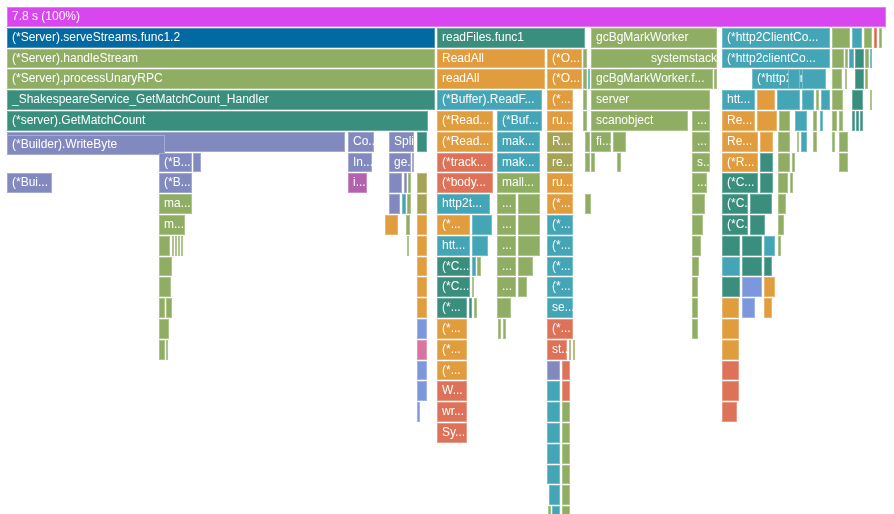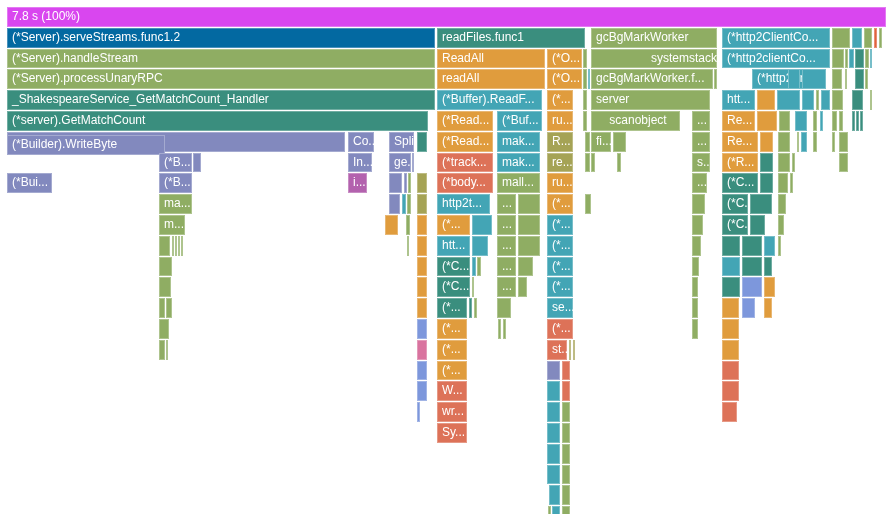--- a/index.html
+++ b/index.html
@@ -63,21 +63,21 @@
     <div class="cell nolabel" style="left: 816px; top: 90.2px; width: 3px; background: rgb(143, 173, 99);"></div>
     <div class="cell nolabel" style="left: 821px; top: 90.2px; width: 9px; background: rgb(67, 165, 181);"></div>
     <div class="cell nolabel" style="left: 832px; top: 90.2px; width: 11px; background: rgb(143, 173, 99);"></div>
     <div class="cell nolabel" style="left: 852px; top: 90.2px; width: 11px; background: rgb(58, 142, 126);"></div>
     <div class="cell nolabel" style="left: 870px; top: 90.2px; width: 2px; background: rgb(143, 173, 99);"></div>
     <div class="cell" style="left: 7px; top: 111px; width: 421px; background: rgb(58, 142, 126);">(*server).GetMatchCount</div>
     <div class="cell" style="left: 437px; top: 111px; width: 56px; background: rgb(224, 156, 61);">(*Read...</div>
     <div class="cell" style="left: 497px; top: 111px; width: 45px; background: rgb(67, 165, 181);">(*Buf...</div>
     <div class="cell" style="left: 547px; top: 111px; width: 26px; background: rgb(224, 156, 61);">ru...</div>
     <div class="cell nolabel" style="left: 583px; top: 111px; width: 4px; background: rgb(143, 173, 99);"></div>
-    <div class="cell" style="left: 591px; top: 111px; width: 89px; background: rgb(143, 173, 99); text-align: center;">scanobject</div>
+    <div class="cell" style="left: 591px; top: 111px; width: 97px; background: rgb(143, 173, 99);">scanobject</div>
     <div class="cell" style="left: 692px; top: 111px; width: 18px; background: rgb(143, 173, 99);">...</div>
     <div class="cell" style="left: 722px; top: 111px; width: 33px; background: rgb(224, 156, 61);">Re...</div>
     <div class="cell nolabel" style="left: 757px; top: 111px; width: 20px; background: rgb(224, 156, 61);"></div>
     <div class="cell nolabel" style="left: 779px; top: 111px; width: 11px; background: rgb(143, 173, 99);"></div>
     <div class="cell nolabel" style="left: 795px; top: 111px; width: 12px; background: rgb(67, 165, 181);"></div>
     <div class="cell nolabel" style="left: 813px; top: 111px; width: 4px; background: rgb(143, 173, 99);"></div>
     <div class="cell nolabel" style="left: 820px; top: 111px; width: 3px; background: rgb(67, 165, 181);"></div>
     <div class="cell nolabel" style="left: 832px; top: 111px; width: 5px; background: rgb(143, 173, 99);"></div>
     <div class="cell nolabel" style="left: 839px; top: 111px; width: 4px; background: rgb(143, 173, 99);"></div>
     <div class="cell nolabel" style="left: 852px; top: 111px; width: 3px; background: rgb(58, 142, 126);"></div>

